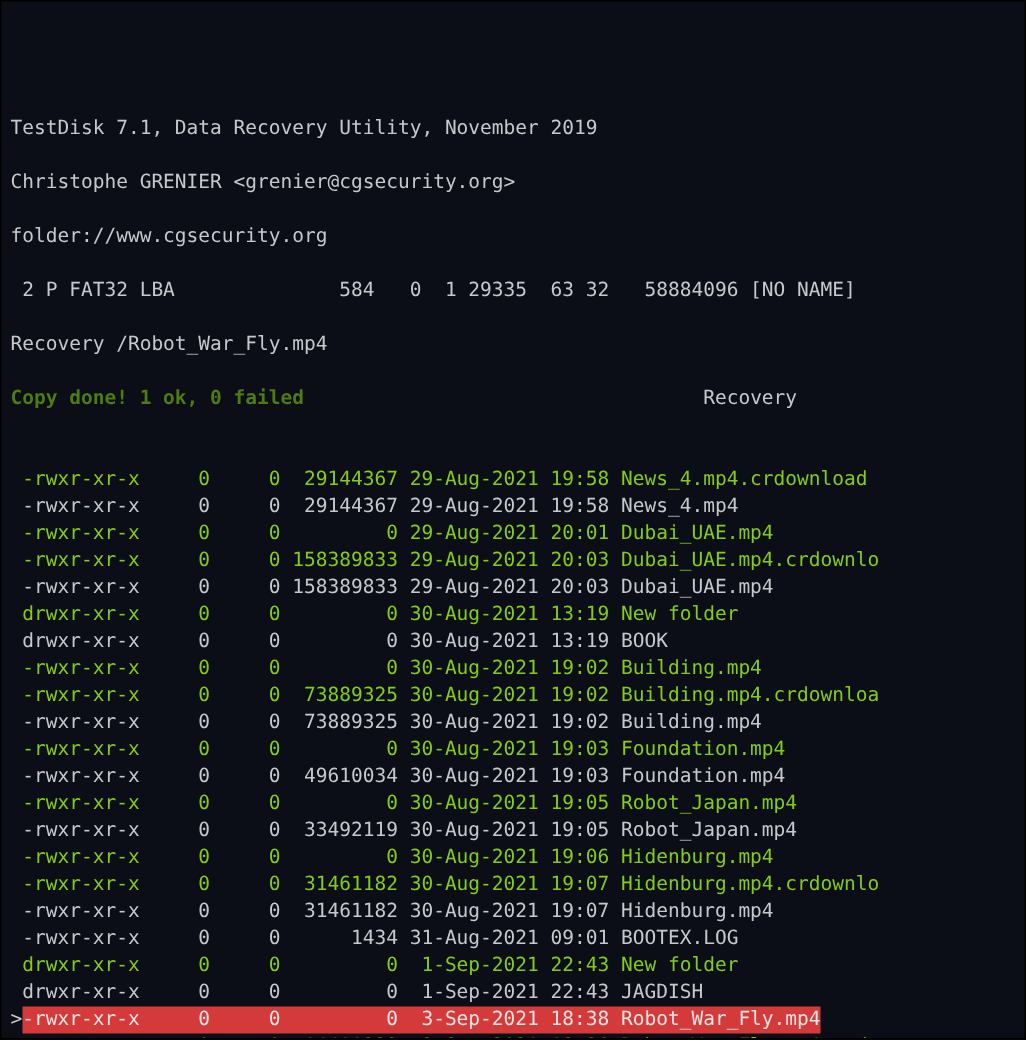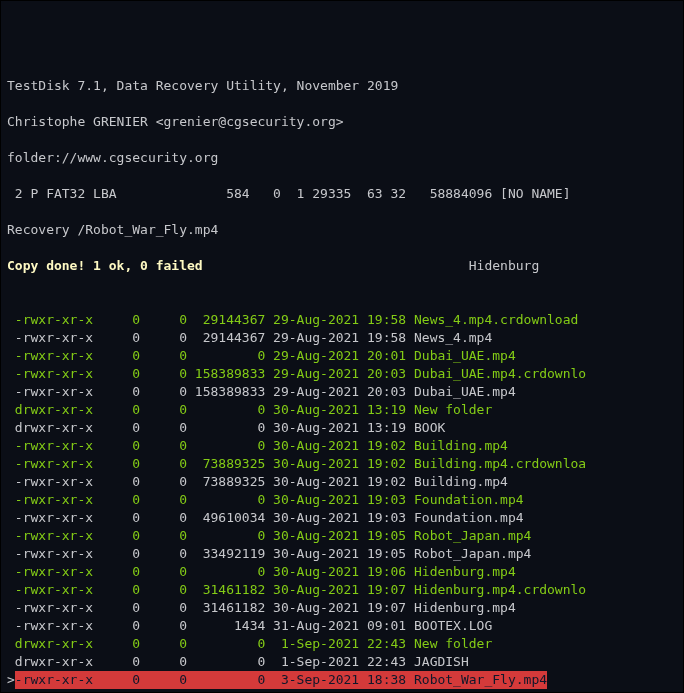--- a/index.html
+++ b/index.html
@@ -16,40 +16,40 @@
     font-family: "DejaVu Sans Mono", "Liberation Mono", "Courier New", monospace;
     font-size: 13px;
     line-height: 18px;
     color: #c7c8cc;
     white-space: pre;
     overflow: hidden;
     padding: 4px 6px;
   }
   .row { display: block; }
   .red { color: #84cc16; }
-  .green-bold { color: #fef9c3; font-weight: bold; }
+  .green-bold { color: #4d7c0f; font-weight: bold; }
   .white { color: #c7c8cc; }
   .highlight {
     background: #d43a3a;
-    color: #0f172a;
+    color: #e5e5e5;
     text-align: center;
   }
   .highlight-text { display: inline-block; }
 </style>
 </head>
 <body>
 
 
 
 <div class="row white">TestDisk 7.1, Data Recovery Utility, November 2019</div>
 <div class="row white">Christophe GRENIER &lt;grenier@cgsecurity.org&gt;</div>
 <div class="row white">folder://www.cgsecurity.org</div>
 <div class="row white"> 2 P FAT32 LBA              584   0  1 29335  63 32   58884096 [NO NAME]</div>
 <div class="row white">Recovery /Robot_War_Fly.mp4</div>
-<div class="row"><span class="green-bold">Copy done! 1 ok, 0 failed</span><span class="white">                                  Hidenburg</span></div>
+<div class="row"><span class="green-bold">Copy done! 1 ok, 0 failed</span><span class="white">                                  Recovery</span></div>
 
 <div id="file-list"><div class="row"><span class="red"> -rwxr-xr-x     0     0  29144367 29-Aug-2021 19:58 News_4.mp4.crdownload</span></div><div class="row"><span class="white"> -rwxr-xr-x     0     0  29144367 29-Aug-2021 19:58 News_4.mp4</span></div><div class="row"><span class="red"> -rwxr-xr-x     0     0         0 29-Aug-2021 20:01 Dubai_UAE.mp4</span></div><div class="row"><span class="red"> -rwxr-xr-x     0     0 158389833 29-Aug-2021 20:03 Dubai_UAE.mp4.crdownlo</span></div><div class="row"><span class="white"> -rwxr-xr-x     0     0 158389833 29-Aug-2021 20:03 Dubai_UAE.mp4</span></div><div class="row"><span class="red"> drwxr-xr-x     0     0         0 30-Aug-2021 13:19 New folder</span></div><div class="row"><span class="white"> drwxr-xr-x     0     0         0 30-Aug-2021 13:19 BOOK</span></div><div class="row"><span class="red"> -rwxr-xr-x     0     0         0 30-Aug-2021 19:02 Building.mp4</span></div><div class="row"><span class="red"> -rwxr-xr-x     0     0  73889325 30-Aug-2021 19:02 Building.mp4.crdownloa</span></div><div class="row"><span class="white"> -rwxr-xr-x     0     0  73889325 30-Aug-2021 19:02 Building.mp4</span></div><div class="row"><span class="red"> -rwxr-xr-x     0     0         0 30-Aug-2021 19:03 Foundation.mp4</span></div><div class="row"><span class="white"> -rwxr-xr-x     0     0  49610034 30-Aug-2021 19:03 Foundation.mp4</span></div><div class="row"><span class="red"> -rwxr-xr-x     0     0         0 30-Aug-2021 19:05 Robot_Japan.mp4</span></div><div class="row"><span class="white"> -rwxr-xr-x     0     0  33492119 30-Aug-2021 19:05 Robot_Japan.mp4</span></div><div class="row"><span class="red"> -rwxr-xr-x     0     0         0 30-Aug-2021 19:06 Hidenburg.mp4</span></div><div class="row"><span class="red"> -rwxr-xr-x     0     0  31461182 30-Aug-2021 19:07 Hidenburg.mp4.crdownlo</span></div><div class="row"><span class="white"> -rwxr-xr-x     0     0  31461182 30-Aug-2021 19:07 Hidenburg.mp4</span></div><div class="row"><span class="white"> -rwxr-xr-x     0     0      1434 31-Aug-2021 09:01 BOOTEX.LOG</span></div><div class="row"><span class="red"> drwxr-xr-x     0     0         0  1-Sep-2021 22:43 New folder</span></div><div class="row"><span class="white"> drwxr-xr-x     0     0         0  1-Sep-2021 22:43 JAGDISH</span></div><div class="row"><span class="white">&gt;</span><span class="highlight highlight-text">-rwxr-xr-x     0     0         0  3-Sep-2021 18:38 Robot_War_Fly.mp4</span></div><div class="row"><span class="red"> -rwxr-xr-x     0     0  14411939  3-Sep-2021 18:36 Robot_War_Fly.mp4.crdo</span></div></div>
 
 
 
 
 
 
 
 

